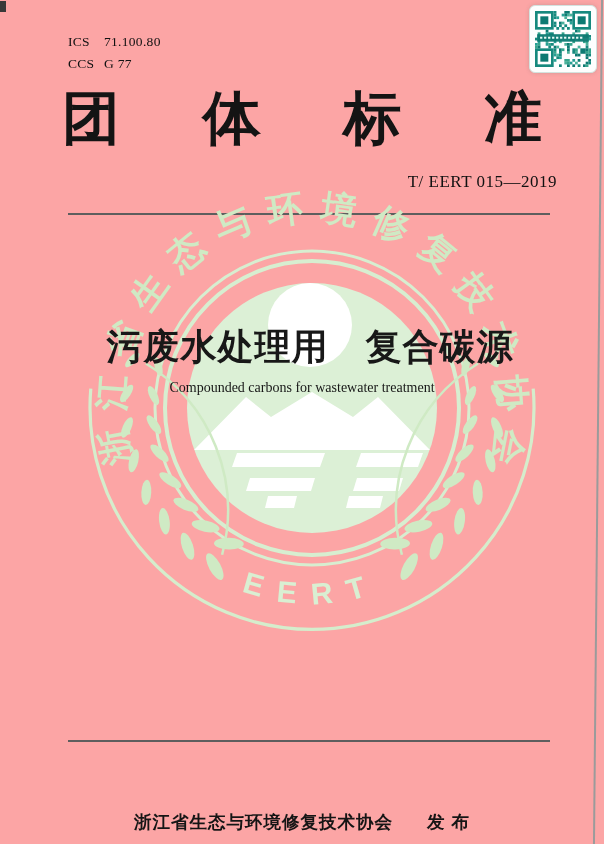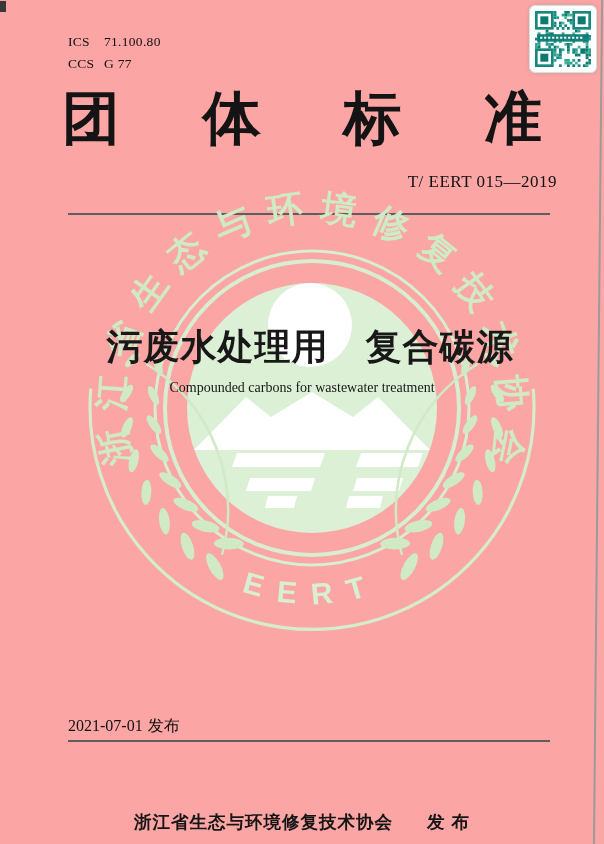--- a/index.html
+++ b/index.html
@@ -280,23 +280,20 @@
 
     <text font-family="'Liberation Sans','DejaVu Sans',sans-serif" font-weight="700" font-size="30" letter-spacing="16" fill="#d9efd2">
       <textPath href="#arc-bottom" startOffset="50%" text-anchor="middle">EERT</textPath>
     </text>
   </svg>
 
   <div id="title-cn">污废水处理用　复合碳源</div>
   <div id="title-en">Compounded carbons for wastewater treatment</div>
 
   <div id="dates-row">
-    <div>
-      <span>2021-07-01</span><span class="cjk">发布</span>
-    </div>
   </div>
 
   <div class="rule" id="rule-bottom"></div>
 
   <div id="publisher-line">
     <span>浙江省生态与环境修复技术协会</span><span class="gap"></span><span>发 布</span>
   </div>
 
 </div>
 

